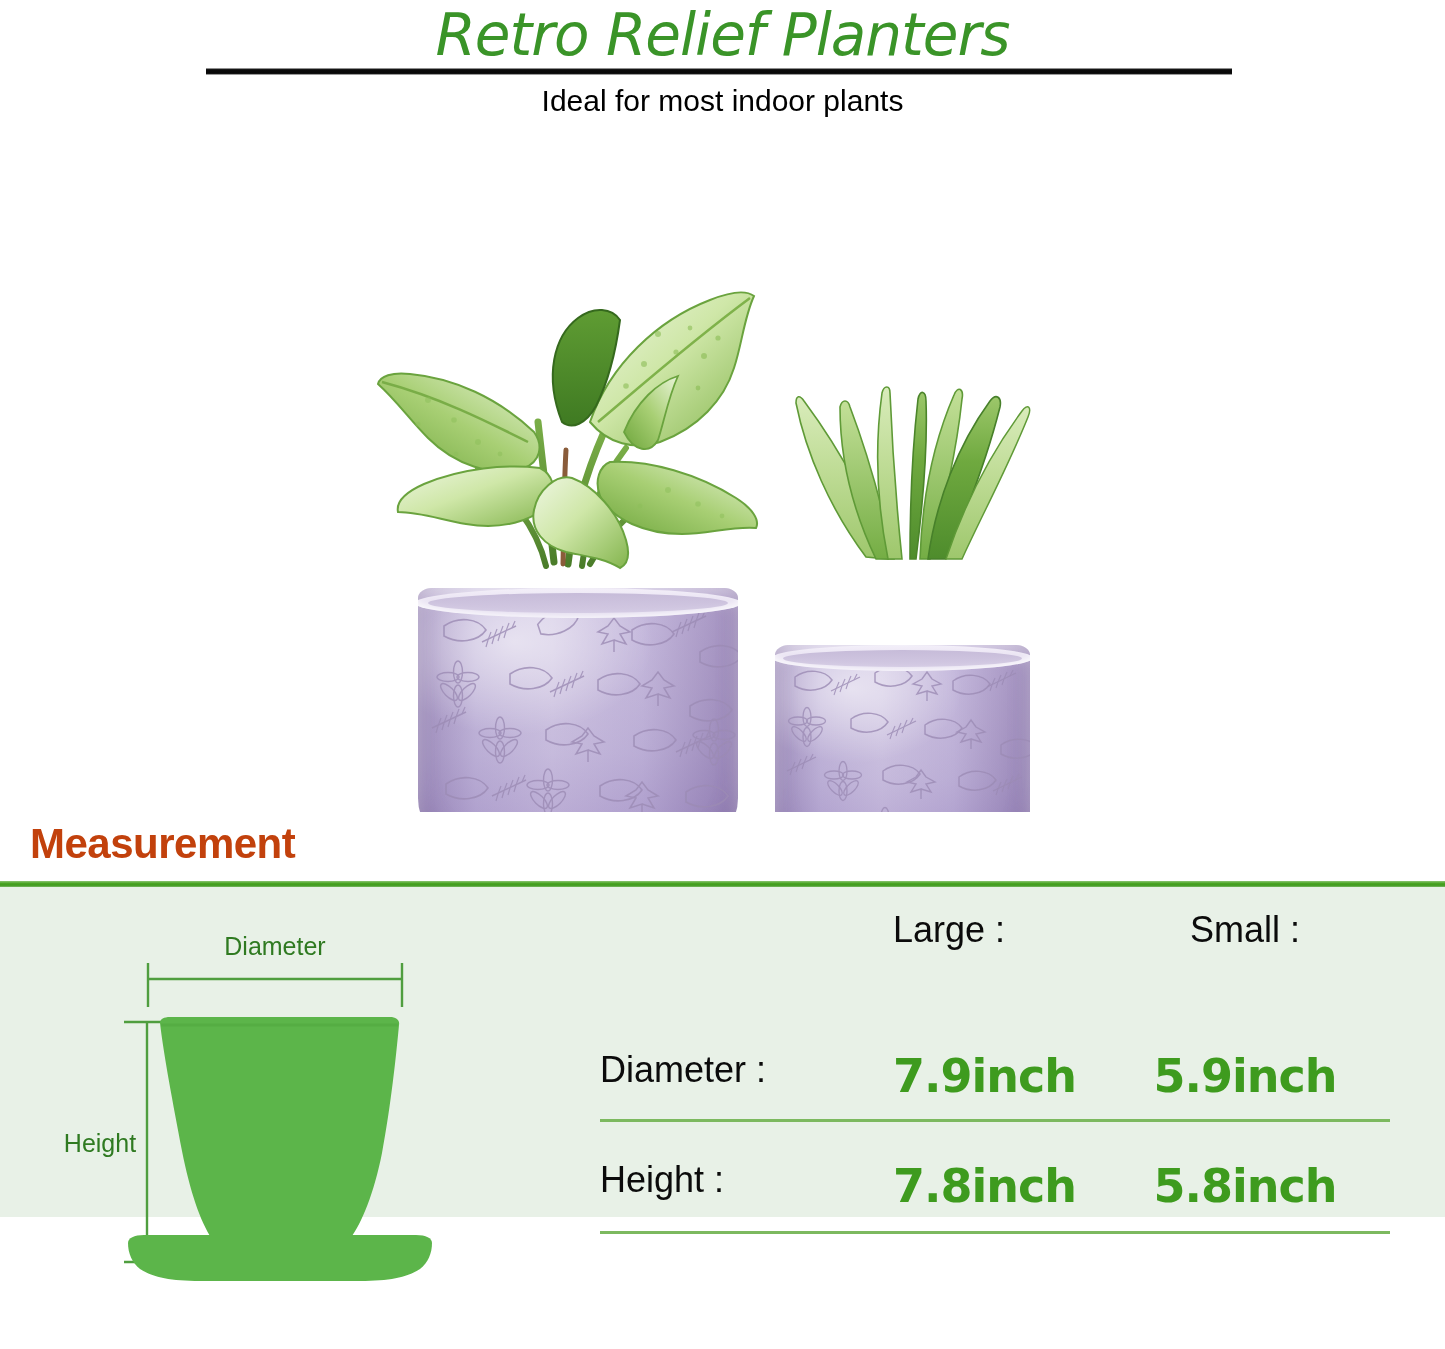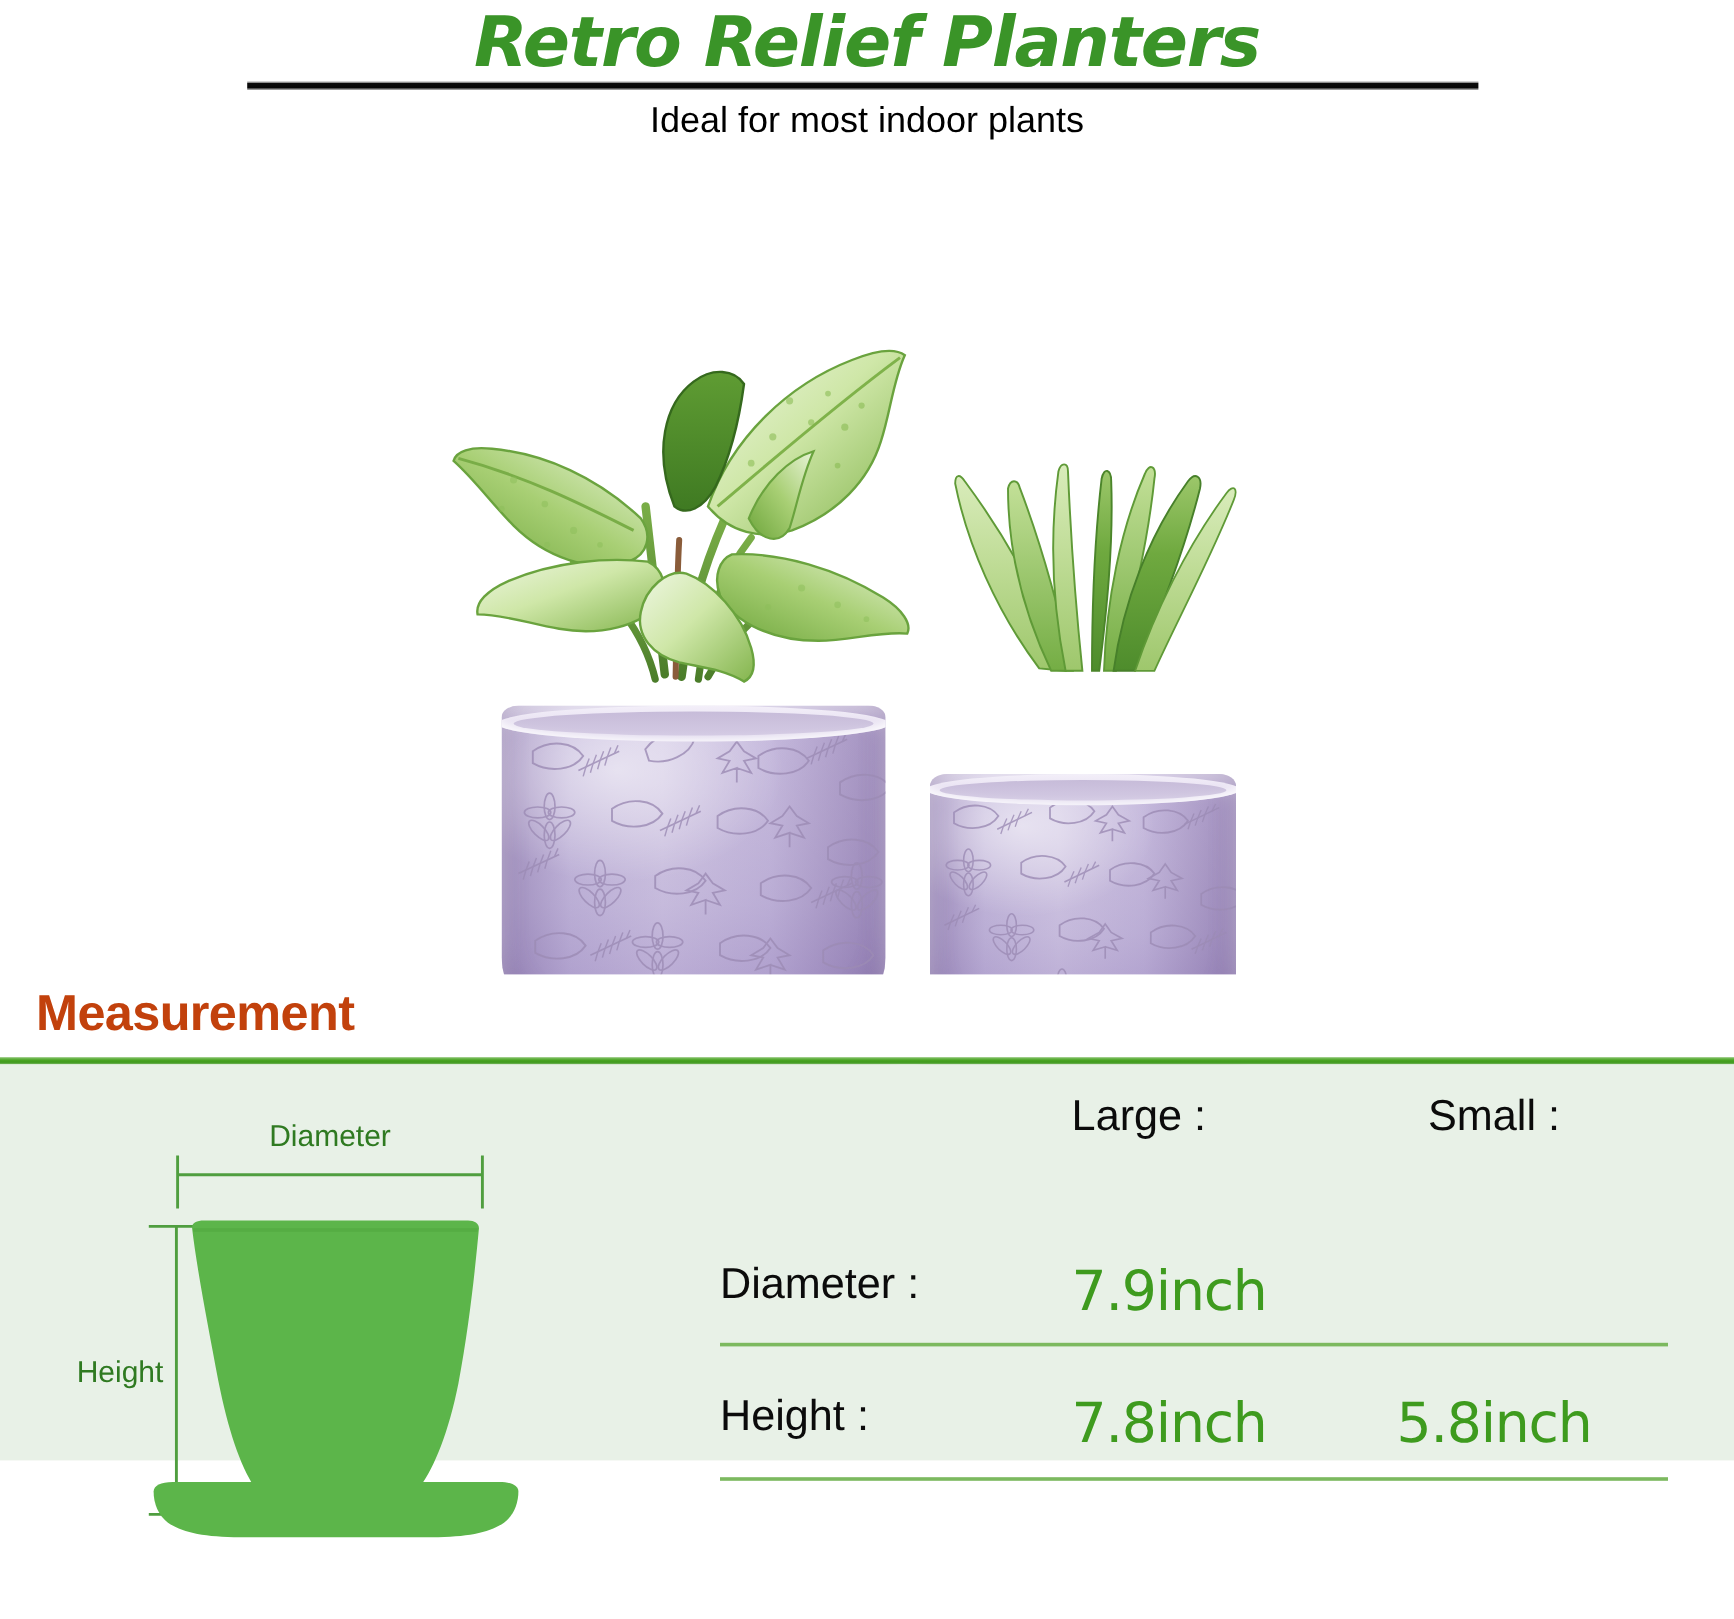--- a/index.html
+++ b/index.html
@@ -10,21 +10,21 @@
     position:relative;
     overflow:hidden;
   }
 
   
   #header { position:absolute; left:0; top:0; width:1445px; height:140px; }
   #title {
     position:absolute; left:0; top:2px; width:1445px;
     text-align:center;
     font-family:"DejaVu Sans", sans-serif;
-    font-size:58px; font-weight:bold; font-style:italic;
+    font-size:58px; font-weight:normal; font-style:italic;
     color:#3a9428;
     letter-spacing:-1px;
     line-height:66px;
   }
   #title-rule {
     position:absolute; left:206px; top:68px; width:1026px; height:7px;
     background:linear-gradient(to bottom,#8f8f8f 0%,#8f8f8f 14%,#0b0b0b 22%,#060606 78%,#9a9a9a 86%,#9a9a9a 100%);
   }
   #subtitle {
     position:absolute; left:0; top:84px; width:1445px;
@@ -120,21 +120,21 @@
   .spec-row { position:absolute; left:0; width:790px; }
   .spec-head { top:12px; height:70px; }
   .spec-label {
     position:absolute; left:0; top:0; width:250px; text-align:left;
     font-size:36px; color:#0b0b0b; font-family:"Liberation Sans", sans-serif;
   }
   .col-large { position:absolute; left:250px; width:240px; text-align:left;margin-left:43px; }
   .col-small { position:absolute; left:525px; width:240px; text-align:center; }
   .head-txt { font-size:36px; color:#0b0b0b; }
   .val {
-    font-size:46px; font-weight:normal; color:#3e9b1e;
+    font-size:46px; font-weight:bold; color:#3e9b1e;
     font-family:"DejaVu Sans", sans-serif;
     letter-spacing:-1px;
   }
   .rowline {
     position:absolute; left:0; width:790px; height:3px;
     background:#7cb95f;
   }
   #row-d { top:152px; height:62px; }
   #row-h { top:262px; height:62px; }
   #line-d { top:222px; }
@@ -526,20 +526,21 @@
   <div id="spec">
 
     <div class="spec-row spec-head">
       <div class="col-large head-txt">Large :</div>
       <div class="col-small head-txt">Small :</div>
     </div>
 
     <div class="spec-row" id="row-d">
       <div class="spec-label">Diameter :</div>
       <div class="col-large val">7.9inch</div>
+      <div class="col-small val">5.9inch</div>
     </div>
     <div class="rowline" id="line-d"></div>
 
     <div class="spec-row" id="row-h">
       <div class="spec-label">Height :</div>
       <div class="col-large val">7.8inch</div>
       <div class="col-small val">5.8inch</div>
     </div>
     <div class="rowline" id="line-h"></div>
   </div>

